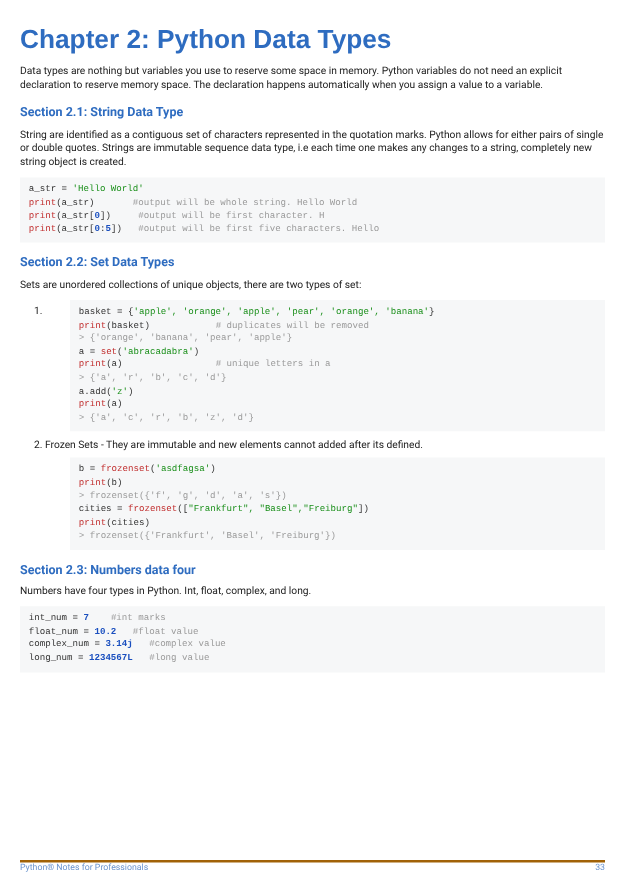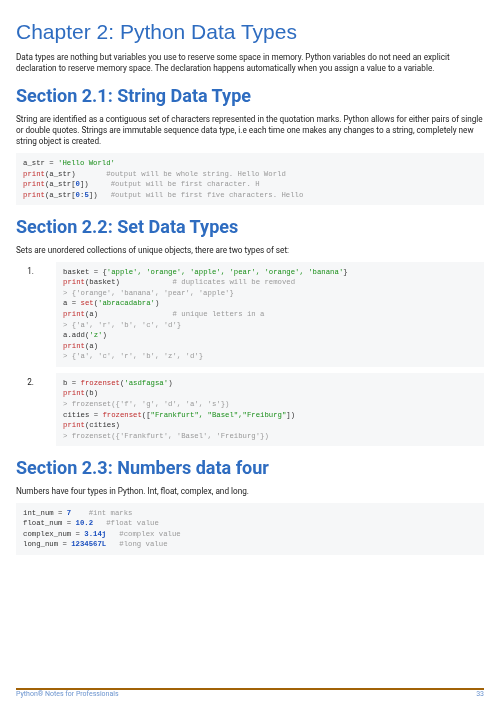--- a/index.html
+++ b/index.html
@@ -10,27 +10,27 @@
     padding: 18px 16px 6px 16px;
     box-sizing: border-box;
     color: #222;
     font-size: 8.5px;
     line-height: 1.35;
     position: relative;
   }
   h1.chapter {
     color: #2e6cc0;
     font-size: 21px;
-    font-weight: 400;
+    font-weight: 700;
     margin: 0 0 6px 0;
     font-family: "Segoe UI", "Arial Rounded MT Bold", sans-serif;
   }
   h2.section {
     color: #2e6cc0;
-    font-size: 18px;
+    font-size: 10px;
     font-weight: 700;
     margin: 10px 0 5px 0;
   }
   p.body {
     margin: 4px 0 6px 0;
     font-size: 8.2px;
     color: #222;
   }
   ol {
     margin: 4px 0 4px 0;
@@ -92,20 +92,21 @@
 <span class="tok-kw">print</span><span>(</span><span class="tok-var">basket</span><span>)            </span><span class="tok-com"># duplicates will be removed</span>
 <span class="tok-out">&gt; {'orange', 'banana', 'pear', 'apple'}</span>
 <span class="tok-var">a</span><span> = </span><span class="tok-kw">set</span><span>(</span><span class="tok-str">'abracadabra'</span><span>)</span>
 <span class="tok-kw">print</span><span>(</span><span class="tok-var">a</span><span>)                 </span><span class="tok-com"># unique letters in a</span>
 <span class="tok-out">&gt; {'a', 'r', 'b', 'c', 'd'}</span>
 <span class="tok-var">a</span><span>.add(</span><span class="tok-str">'z'</span><span>)</span>
 <span class="tok-kw">print</span><span>(</span><span class="tok-var">a</span><span>)</span>
 <span class="tok-out">&gt; {'a', 'c', 'r', 'b', 'z', 'd'}</span></pre>
   </li>
   <li>
+    <span>Frozen Sets - They are immutable and new elements cannot added after its defined.</span>
 <pre class="code indent"><span class="tok-var">b</span><span> = </span><span class="tok-kw">frozenset</span><span>(</span><span class="tok-str">'asdfagsa'</span><span>)</span>
 <span class="tok-kw">print</span><span>(</span><span class="tok-var">b</span><span>)</span>
 <span class="tok-out">&gt; frozenset({'f', 'g', 'd', 'a', 's'})</span>
 <span class="tok-var">cities</span><span> = </span><span class="tok-kw">frozenset</span><span>([</span><span class="tok-str">"Frankfurt", "Basel","Freiburg"</span><span>])</span>
 <span class="tok-kw">print</span><span>(</span><span class="tok-var">cities</span><span>)</span>
 <span class="tok-out">&gt; frozenset({'Frankfurt', 'Basel', 'Freiburg'})</span></pre>
   </li>
 </ol>
 
 <h2 class="section">Section 2.3: Numbers data four</h2>

